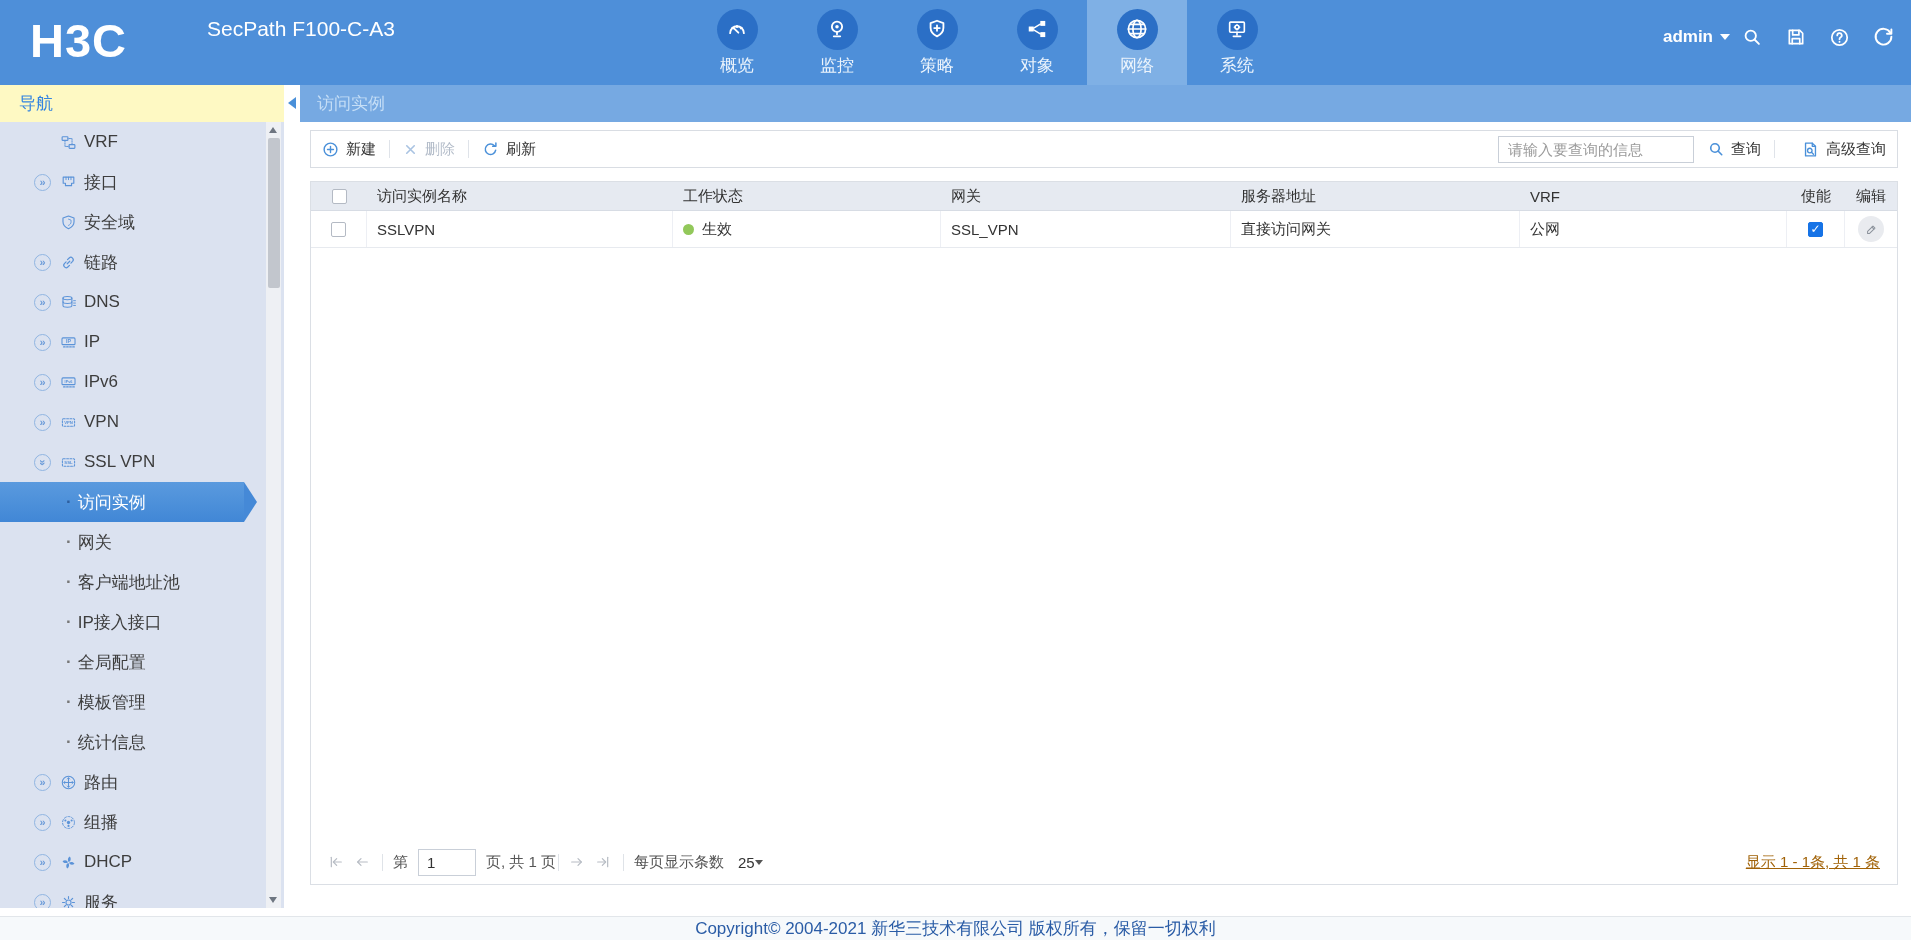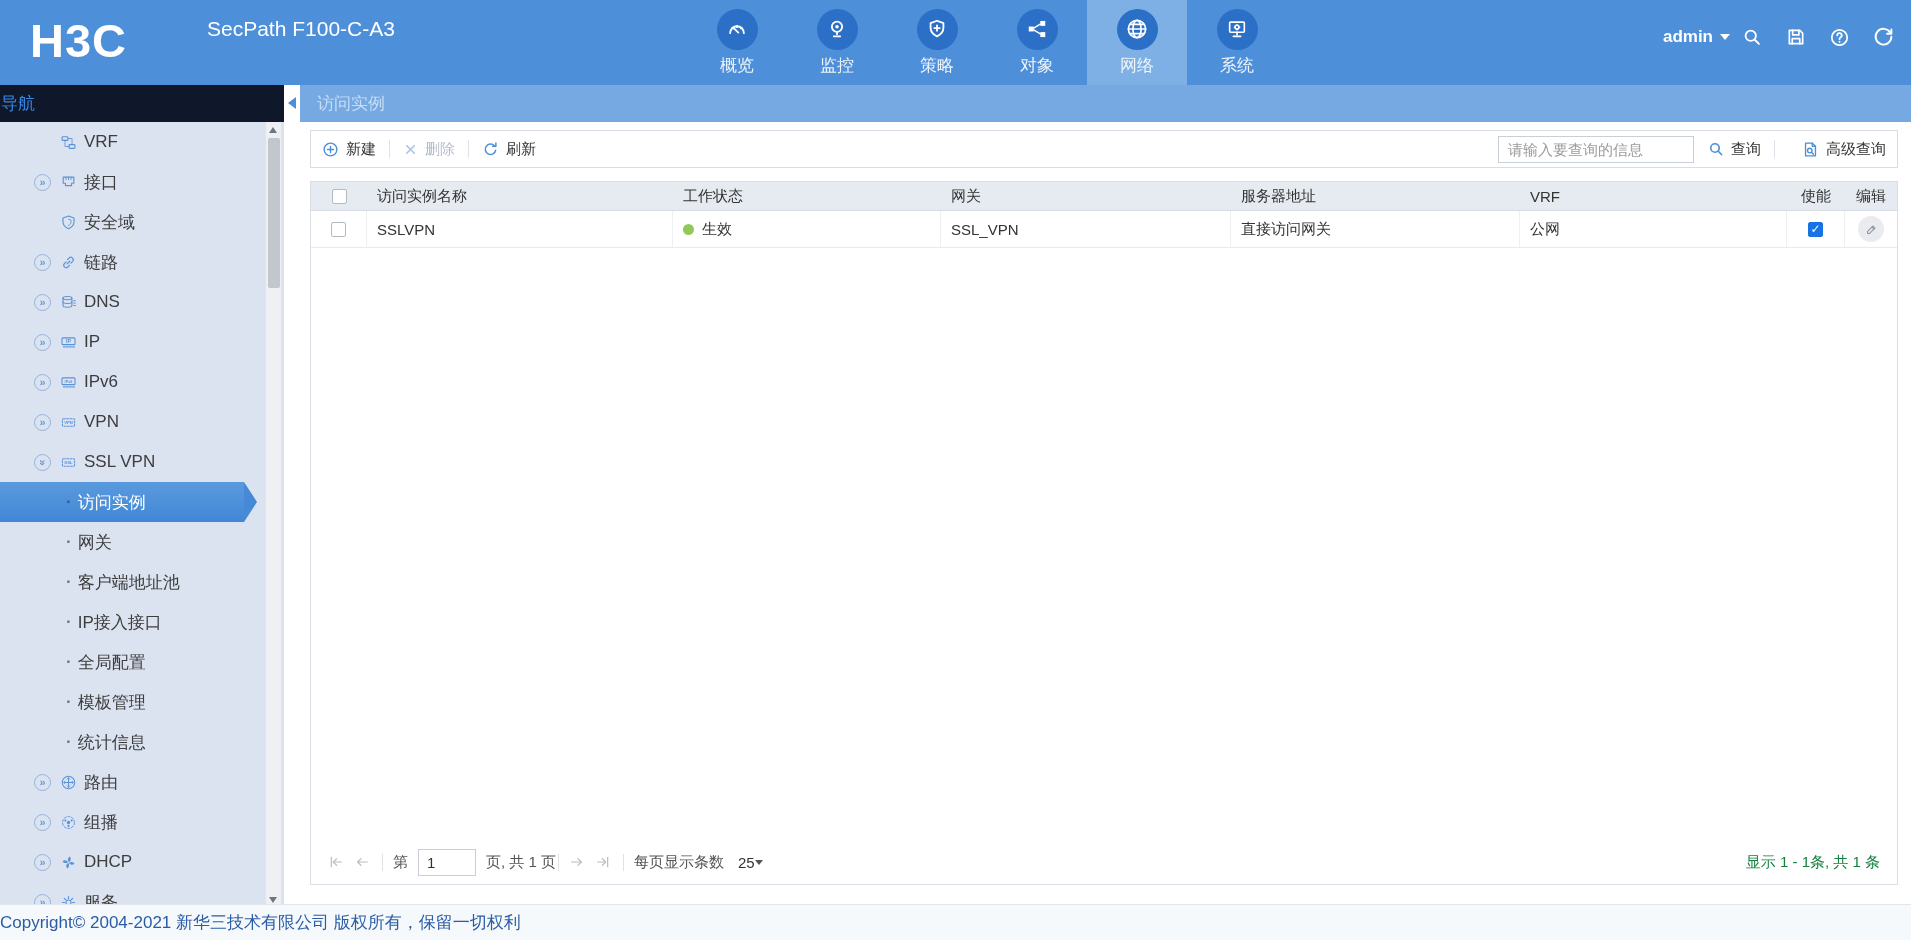--- a/index.html
+++ b/index.html
@@ -17,21 +17,21 @@
   .nav-item.active{background:#7fb0e5;}
   .nav-circle{width:41px;height:41px;border-radius:50%;background:#2b6fc6;color:#fff;display:flex;align-items:center;justify-content:center;}
   .nav-label{font-size:17px;color:#ecf4fc;}
   .hdr-right{position:absolute;right:16px;top:0;height:74px;display:flex;align-items:center;color:#fff;}
   .admin{display:flex;align-items:center;gap:7px;font-size:17px;font-weight:700;cursor:pointer;margin-right:10px;}
   .caret{width:0;height:0;border-left:5px solid transparent;border-right:5px solid transparent;border-top:6px solid #fff;}
   .hdr-icon{width:23px;height:23px;display:flex;align-items:center;justify-content:center;cursor:pointer;color:#fff;}
 
   
   .sidebar{position:absolute;left:0;top:85px;width:284px;height:823px;background:#dbe2f0;overflow:hidden;}
-  .sidebar-title{height:37px;line-height:37px;background:#0f172a;color:#3585e0;font-size:17px;padding-left:1px;}
+  .sidebar-title{height:37px;line-height:37px;background:#fef9c3;color:#3585e0;font-size:17px;padding-left:19px;}
   .sidebar-tree{position:absolute;top:37px;left:0;right:0;}
   .side-item{height:40px;display:flex;align-items:center;padding-left:34px;font-size:17px;color:#3d3d3d;cursor:pointer;}
   .exp{width:17px;height:17px;min-width:17px;border:1px solid #90b5e2;border-radius:50%;color:#6b9bd8;font-size:11px;line-height:14px;text-align:center;margin-right:6px;font-weight:bold;}
   .exp.hide{visibility:hidden;}
   .exp.open{transform:rotate(90deg);}
   .sicon{width:23px;min-width:23px;color:#5b93d8;display:flex;align-items:center;justify-content:center;margin-right:4px;}
   .side-sub{height:40px;display:flex;align-items:center;padding-left:66px;font-size:17px;color:#3d3d3d;cursor:pointer;}
   .side-sub .dot{margin-right:6px;color:#777;font-weight:bold;}
   .side-sub.sel{background:linear-gradient(#5a9ade,#4187d6);color:#fff;width:244px;position:relative;}
   .side-sub.sel::after{content:"";position:absolute;right:-13px;top:0;border-top:20px solid transparent;border-bottom:20px solid transparent;border-left:13px solid #4589d7;}
@@ -71,23 +71,23 @@
   .cb.on::after{content:"✓";color:#fff;font-size:12px;font-weight:bold;position:absolute;left:1.5px;top:-1px;}
   .status-dot{width:11px;height:11px;border-radius:50%;background:#92c85a;margin-right:8px;}
   .edit-btn{width:26px;height:26px;border-radius:50%;background:#e9ebef;color:#8b929b;display:flex;align-items:center;justify-content:center;cursor:pointer;}
 
   .pagi{position:absolute;left:0;right:0;bottom:0;height:44px;display:flex;align-items:center;padding:0 17px;font-size:15px;color:#555;background:#fff;}
   .pg-btn{color:#b7bcc4;display:flex;align-items:center;margin-right:10px;cursor:default;}
   .pg-div{width:1px;height:17px;background:#dfe3e8;margin:0 10px 0 2px;}
   .pg-input{width:58px;height:27px;border:1px solid #c9cfd8;font-size:15px;padding:0 8px;margin:0 10px;color:#333;outline:none;font-family:inherit;}
   .pg-select{display:flex;align-items:center;margin-left:14px;cursor:pointer;color:#333;}
   .caret-down{width:0;height:0;border-left:4.5px solid transparent;border-right:4.5px solid transparent;border-top:5.5px solid #555;}
-  .pg-summary{margin-left:auto;color:#15803d;}
-
-  .footer{position:absolute;left:0;bottom:0;right:0;height:36px;background:#f6f9fb;border-top:1px solid #e2e6ea;display:flex;align-items:center;justify-content:flex-start;font-size:17px;color:#2a5ca6;}
+  .pg-summary{margin-left:auto;color:#a16207;text-decoration:underline;}
+
+  .footer{position:absolute;left:0;bottom:0;right:0;height:24px;background:#f6f9fb;border-top:1px solid #e2e6ea;display:flex;align-items:center;justify-content:center;font-size:17px;color:#2a5ca6;}
 </style>
 </head>
 <body>
 
 <div id="app">
 
   <div class="header">
     <div class="logo">H3C</div>
     <div class="device-title">SecPath F100-C-A3</div>
     <div class="top-nav">

